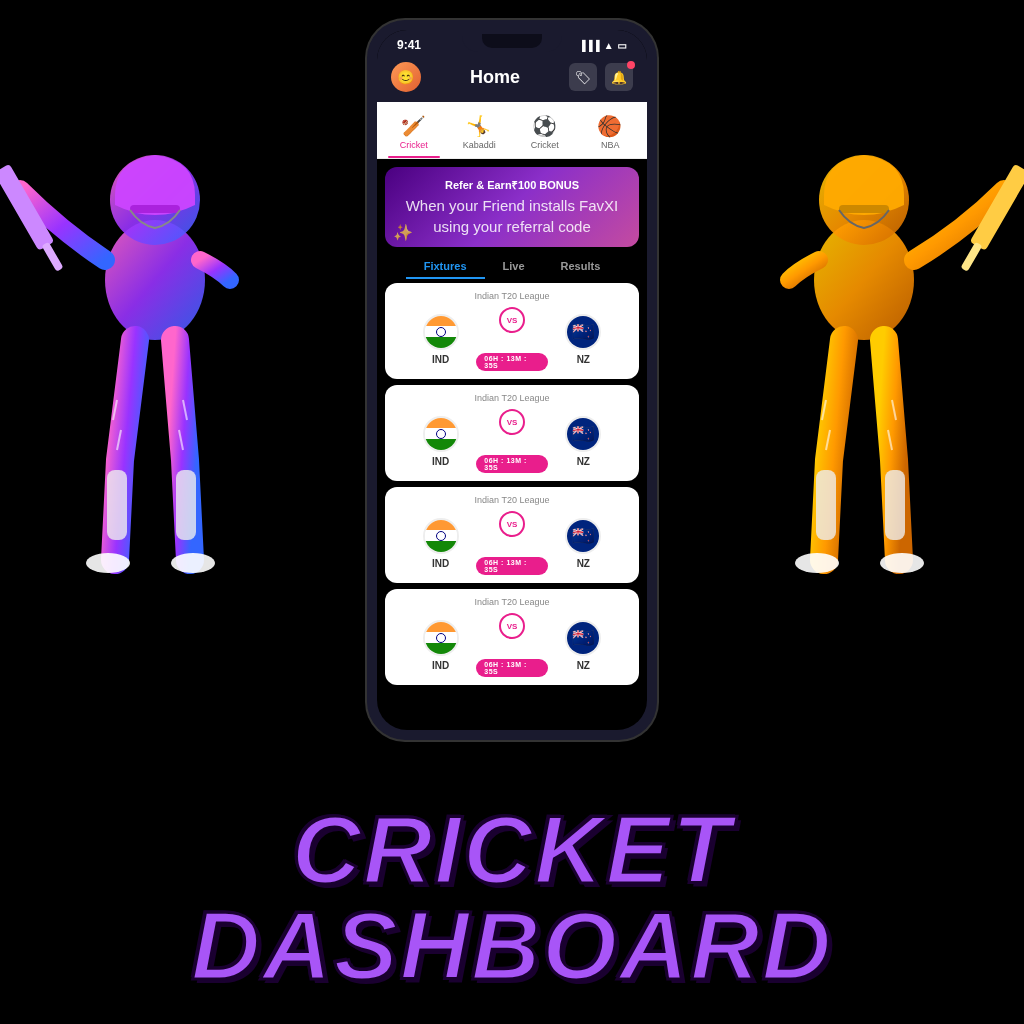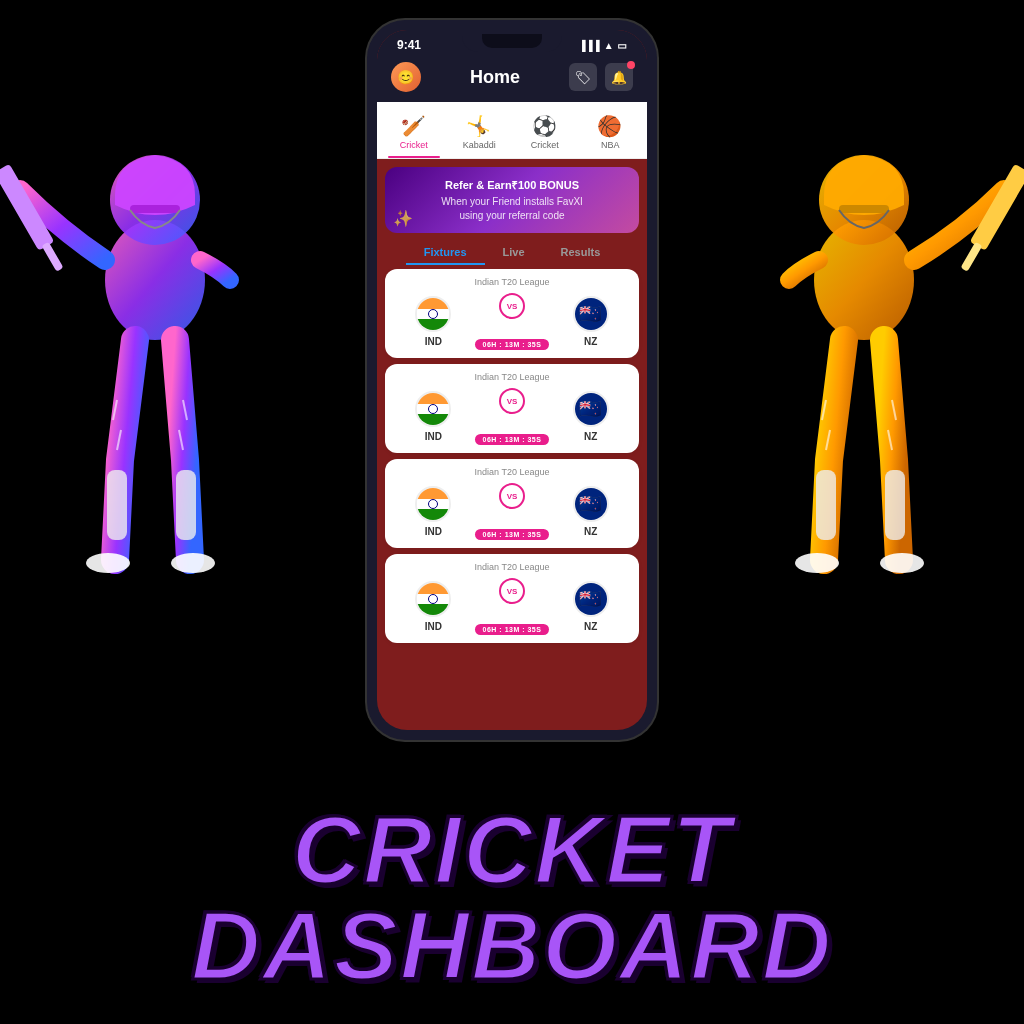--- a/index.html
+++ b/index.html
@@ -88,21 +88,21 @@
       justify-content: center;
     }
     .phone-notch-inner {
       width: 60px;
       height: 14px;
       background: #0d0d1a;
       border-radius: 0 0 10px 10px;
     }
 
     .phone-screen {
-      background: #7f1d1d;
+      background: #000000;
       border-radius: 30px;
       overflow: hidden;
       height: 700px;
     }
 
     
     .status-bar {
       background: #1a1a2e;
       display: flex;
       justify-content: space-between;
@@ -219,21 +219,21 @@
       position: relative;
       overflow: hidden;
     }
     .banner-title {
       color: white;
       font-size: 11px;
       font-weight: 800;
     }
     .banner-subtitle {
       color: rgba(255,255,255,0.85);
-      font-size: 10px;
+      font-size: 15px;
       margin-top: 3px;
       line-height: 1.4;
     }
     .banner-sparkles {
       position: absolute;
       left: 8px;
       bottom: 5px;
       font-size: 16px;
       opacity: 0.7;
     }
@@ -262,21 +262,21 @@
     
     .matches-list {
       padding: 0 8px;
       overflow-y: auto;
       height: calc(100% - 220px);
     }
 
     .match-card {
       background: white;
       border-radius: 12px;
-      padding: 8px 9px;
+      padding: 8px 20px;
       margin-bottom: 6px;
       box-shadow: 0 1px 4px rgba(0,0,0,0.08);
     }
     .match-league {
       font-size: 9px;
       color: #888;
       text-align: center;
       margin-bottom: 6px;
     }
     .match-teams {

